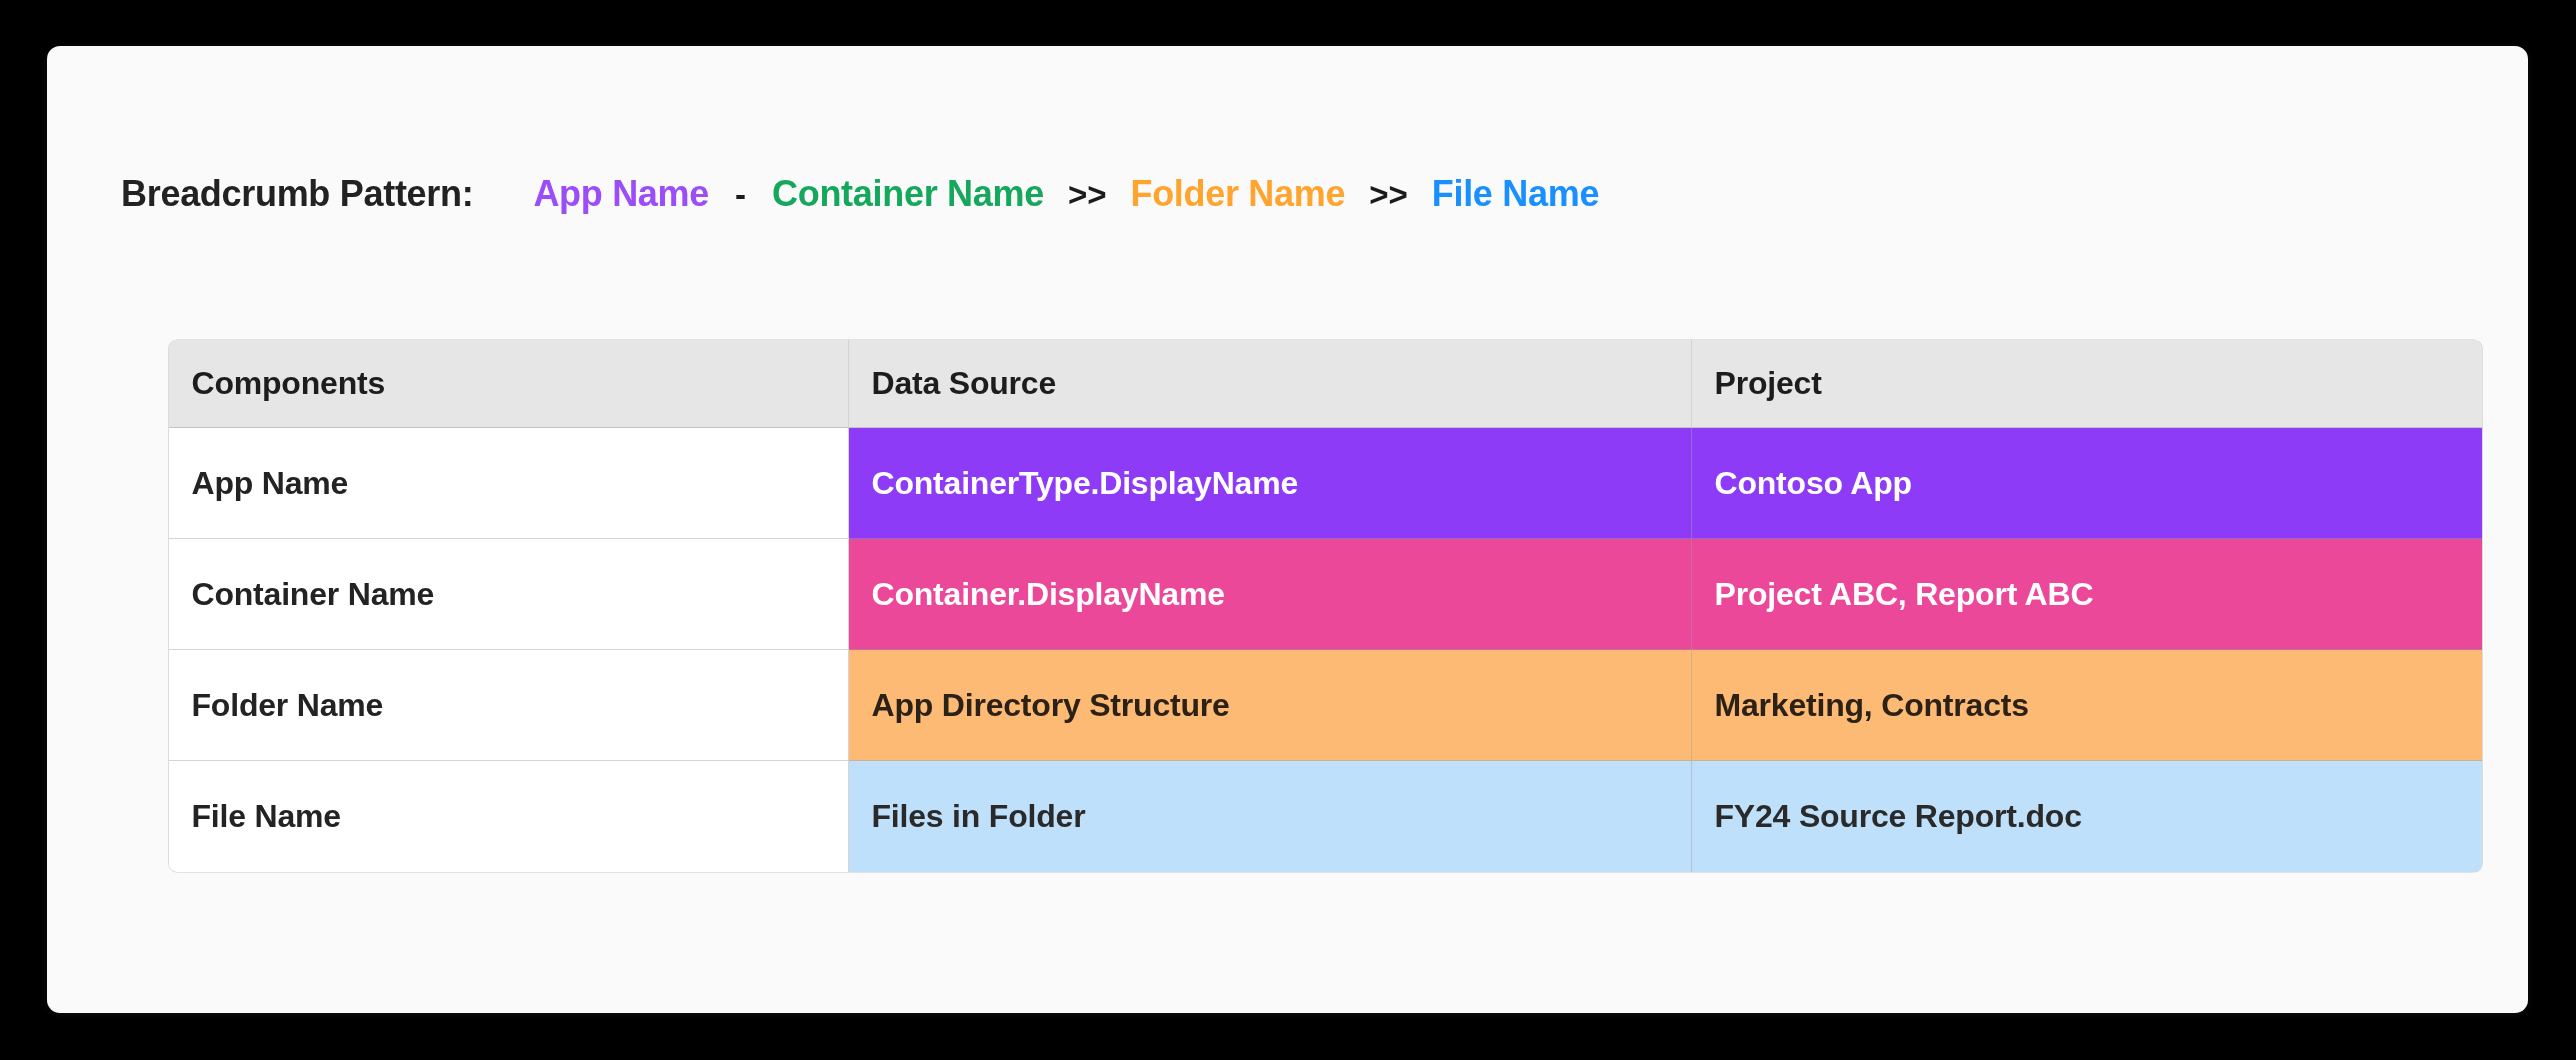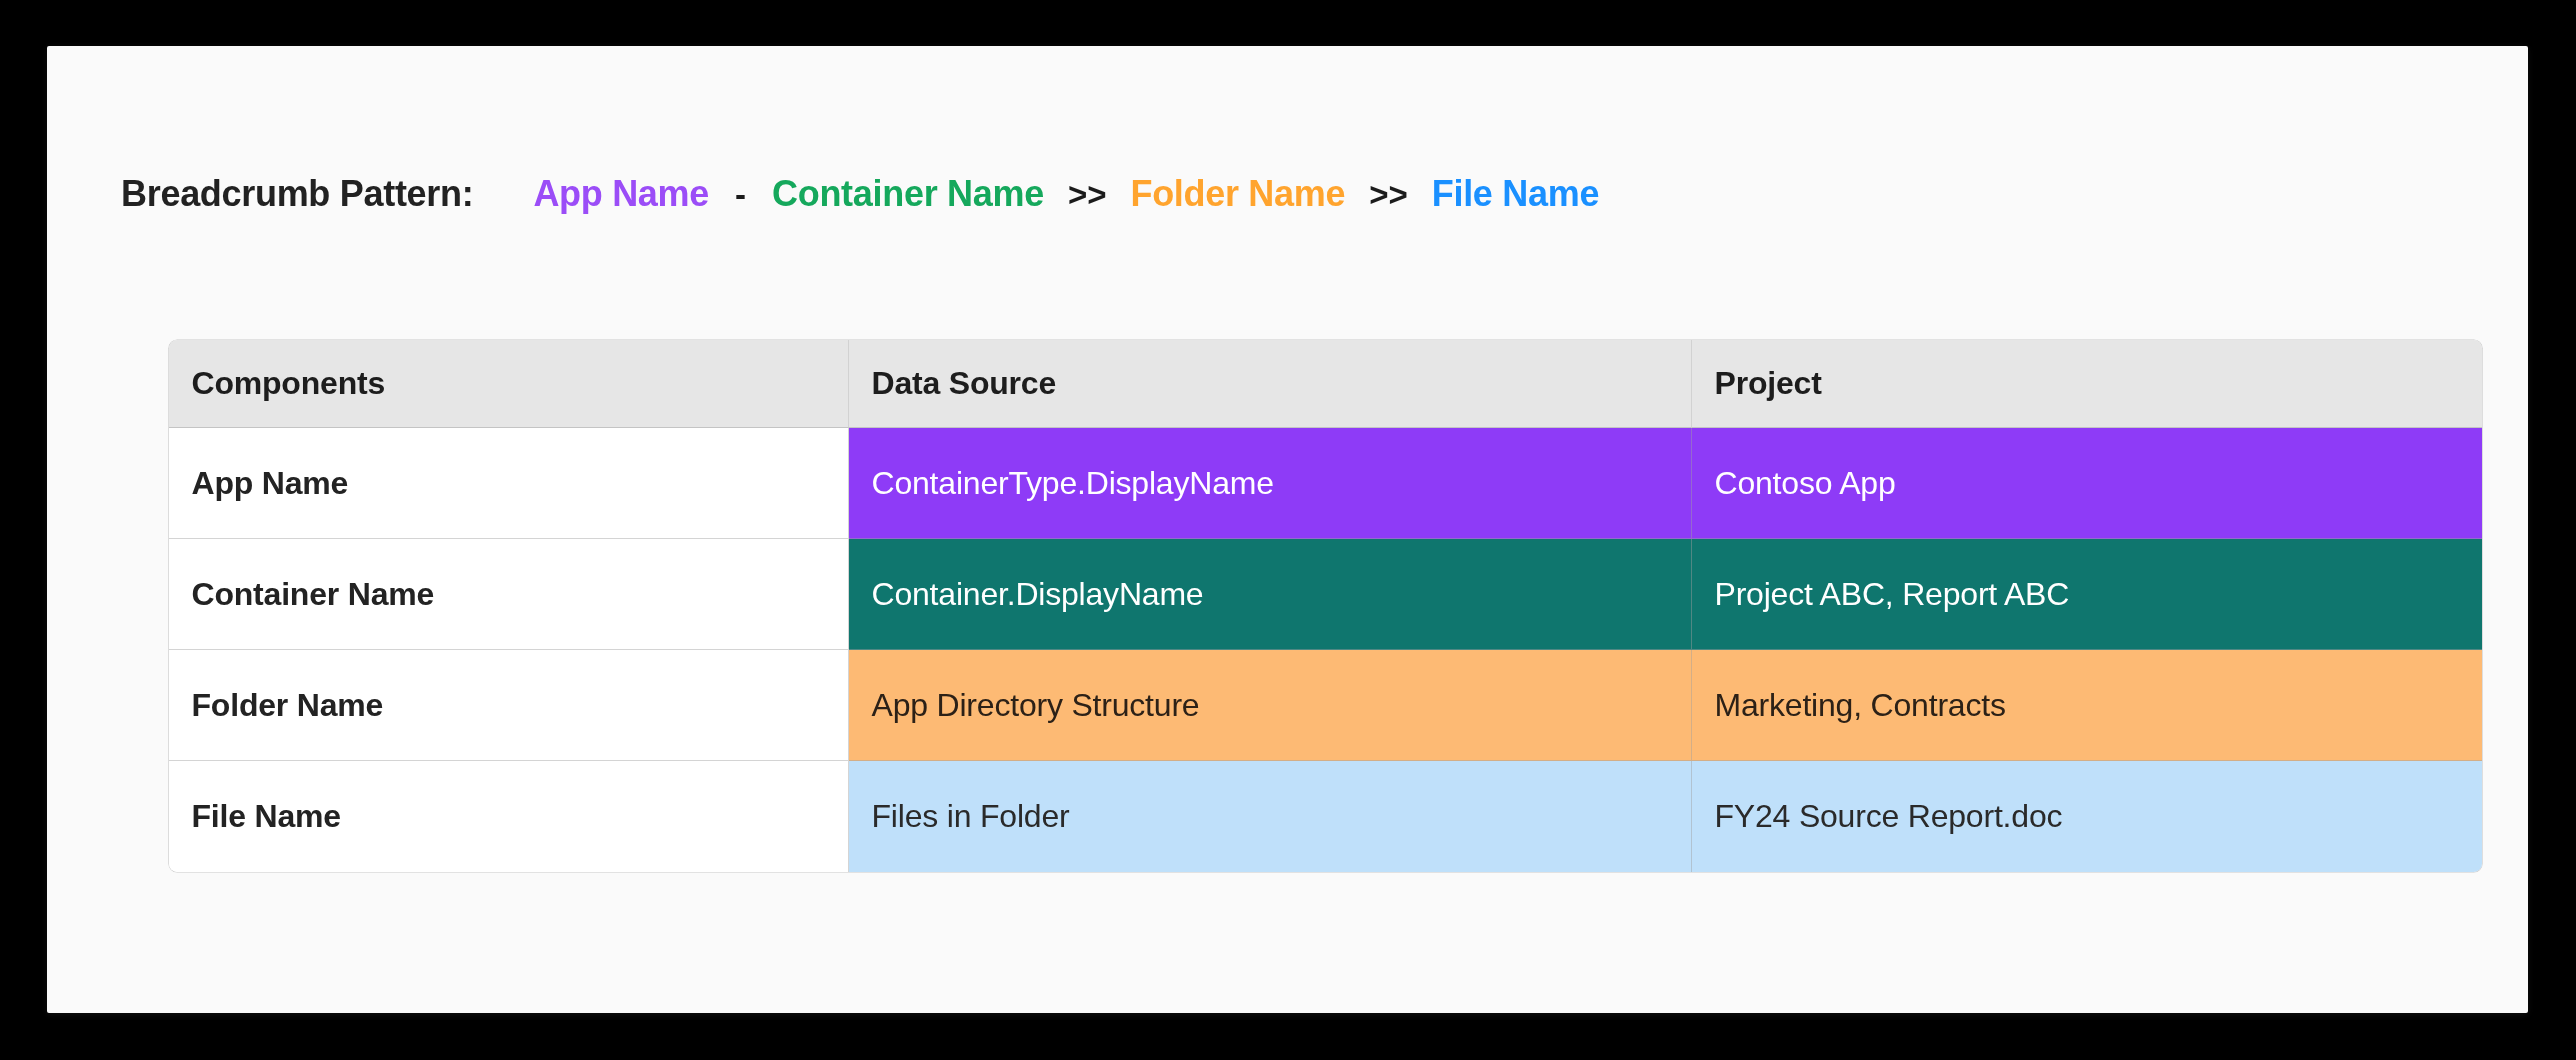--- a/index.html
+++ b/index.html
@@ -14,21 +14,21 @@
     overflow: hidden;
   }
 
   #card {
     position: absolute;
     left: 47px;
     top: 46px;
     width: 2481px;
     height: 967px;
     background: #FAFAFA;
-    border-radius: 2px;
+    border-radius: 13px;
     box-shadow: 0 1.2px 6px rgba(255,255,255,0.06);
     box-sizing: border-box;
   }
 
   
   #breadcrumb-row {
     position: absolute;
     left: 74px;
     top: 127px;
     display: flex;
@@ -106,24 +106,24 @@
   #table td:last-child { border-right: none; }
   #table tr:last-child td { border-bottom: none; }
 
   td.label-cell {
     background: #FFFFFF;
     color: #232323;
     font-weight: bold;
   }
   td.label-cell.indented { padding-left: 31px; }
 
-  td.val-cell { font-weight: normal; }
+  td.val-cell { font-weight: bold; }
 
   .bg-purple { background: #8E3BF7; color: #FFFFFF; }
-  .bg-green  { background: #0f766e; color: #FFFFFF; }
+  .bg-green  { background: #ec4899; color: #FFFFFF; }
   .bg-orange { background: #fdba74; color: #2C2117; }
   .bg-blue   { background: #BFE0FA; color: #2A2A2A; }
 </style>
 </head>
 <body>
 
 <div id="card">
 
   <div id="breadcrumb-row">
     <span id="breadcrumb-label">Breadcrumb Pattern:</span>

